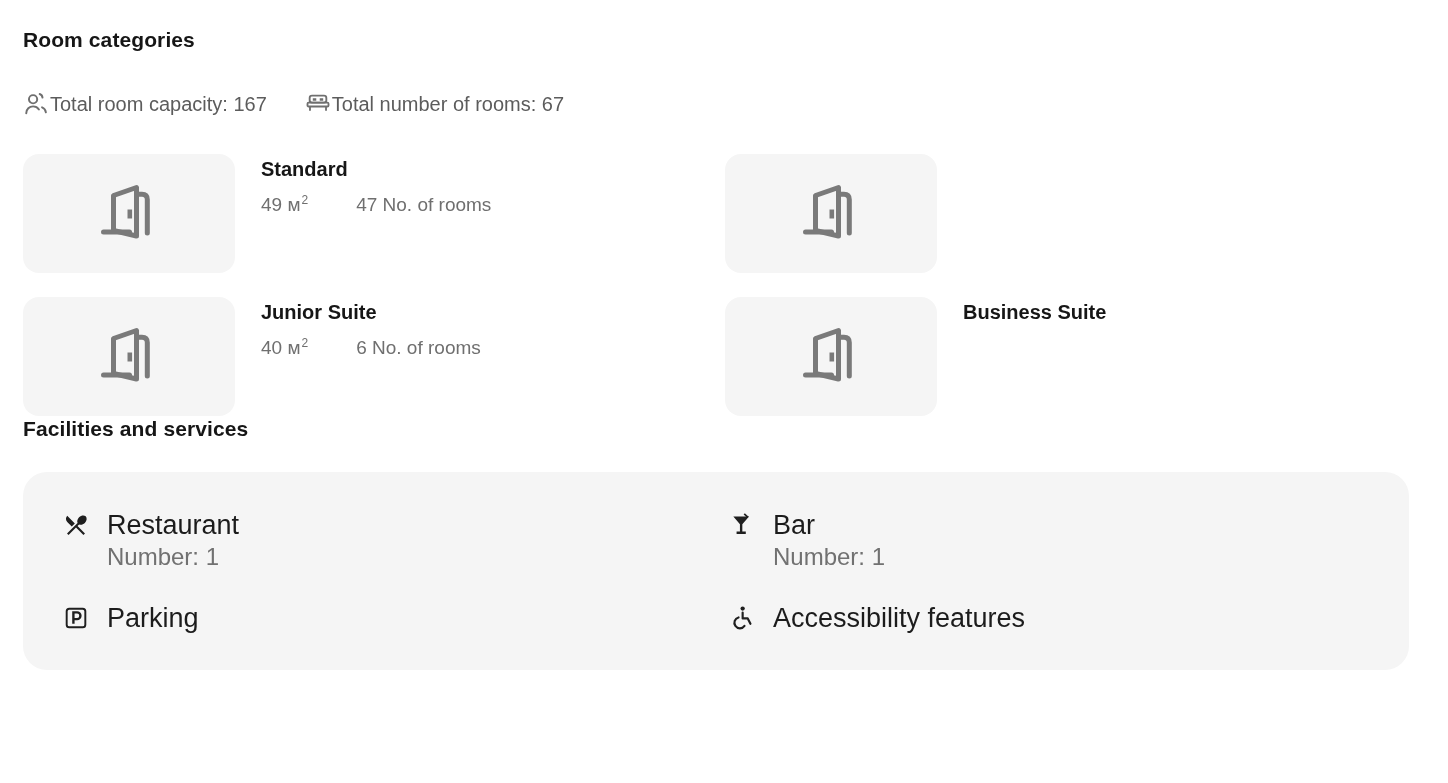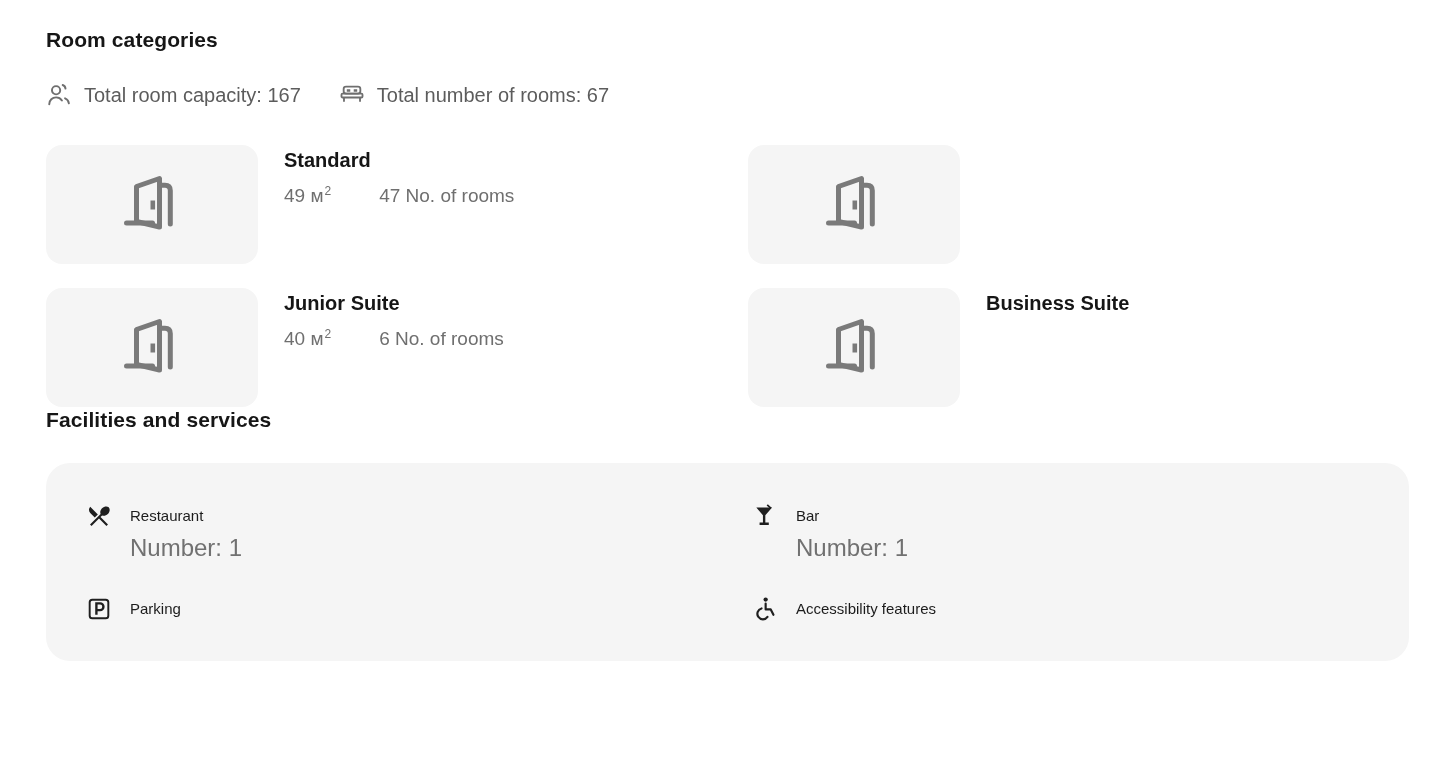--- a/index.html
+++ b/index.html
@@ -4,36 +4,36 @@
 <style>
   * { box-sizing: border-box; }
   html, body { margin: 0; padding: 0; }
   body {
     width: 1448px; height: 783px;
     background: #ffffff;
     overflow: hidden;
     font-family: "Liberation Sans", "DejaVu Sans", sans-serif;
     color: #161616;
   }
-  .page { padding: 27px 39px 0 46px; }
+  .page { padding: 27px 39px 0 23px; }
 
   .section-title {
     margin: 0;
     font-size: 21px; line-height: 26px;
     font-weight: 700; color: #161616;
     letter-spacing: .1px;
   }
 
   
   .summary-row {
     display: flex; align-items: center; gap: 38px;
     margin-top: 29px;
     font-size: 20px; line-height: 26px; color: #5c5c5c;
   }
-  .summary-item { display: flex; align-items: flex-end; gap: 12px; }
+  .summary-item { display: flex; align-items: flex-end; gap: 1px; margin-top: 9px; }
   .sicon { width: 26px; height: 26px; color: #6f6f6f; display: inline-flex; }
 
   
   .rooms-grid {
     display: grid;
     grid-template-columns: 702px 1fr;
     row-gap: 24px;
     margin-top: 37px;
   }
   .room-card { display: flex; }
@@ -62,21 +62,21 @@
     height: 198px;
     overflow: hidden;
   }
   .facilities-grid {
     display: grid;
     grid-template-columns: 666px 1fr;
     row-gap: 37px;
   }
   .facility { display: flex; gap: 18px; align-items: flex-start; }
   .ficon { width: 26px; height: 26px; color: #1f1f1f; display: inline-flex; flex: 0 0 auto; }
-  .flabel { font-size: 15px; line-height: 26px; color: #1c1c1c; }
+  .flabel { font-size: 27px; line-height: 26px; color: #1c1c1c; }
   .fdetail { font-size: 24px; line-height: 22px; color: #717171; margin-top: 8px; }
 </style>
 </head>
 <body>
 
 <div class="page">
 
   <section>
     <h2 class="section-title">Room categories</h2>
 

